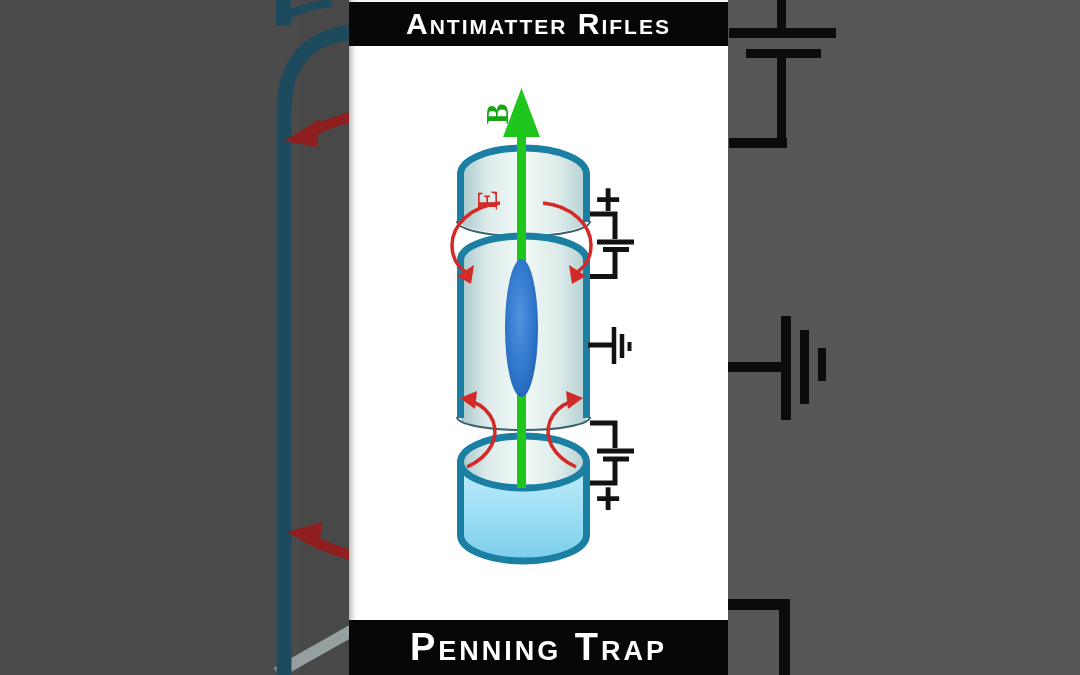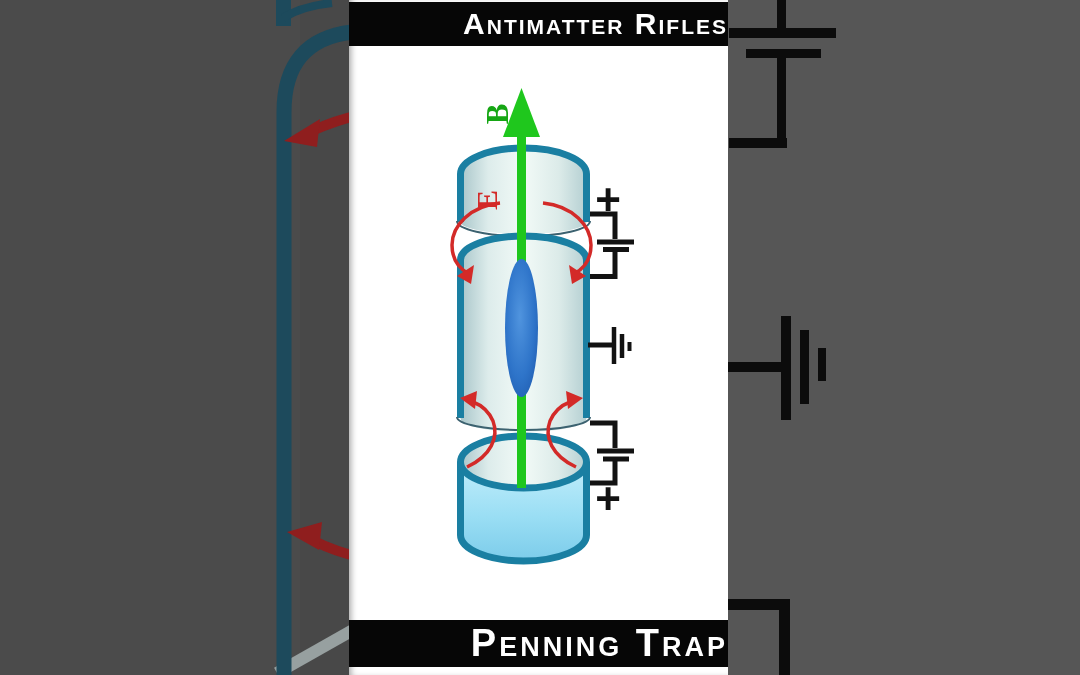--- a/index.html
+++ b/index.html
@@ -4,24 +4,24 @@
 <style>
   html,body{margin:0;padding:0;background:#333;}
   #stage{position:relative;width:1080px;height:675px;overflow:hidden;
          font-family:"Liberation Sans",sans-serif;background:#4b4b4b;}
   #bg-svg,#fg-svg{position:absolute;left:0;top:0;width:1080px;height:675px;}
   #bg-svg{z-index:0;}
   #panel{position:absolute;left:349px;top:0;width:379px;height:675px;
          background:#ffffff;z-index:1;box-shadow:inset 5px 0 6px -3px rgba(0,0,0,.35);}
   #fg-svg{z-index:2;pointer-events:none;}
   .titlebar{position:absolute;left:0;width:100%;background:#060606;color:#ffffff;
-            display:flex;align-items:center;justify-content:flex-end;z-index:3;
+            display:flex;align-items:center;justify-content:center;z-index:3;
             font-variant:small-caps;font-weight:700;white-space:nowrap;}
   #title-top{top:2px;height:44px;font-size:30px;letter-spacing:2px;}
-  #title-bottom{top:620px;height:47px;font-size:38px;letter-spacing:3px;}
+  #title-bottom{top:620px;height:55px;font-size:38px;letter-spacing:3px;}
   text{font-family:"Liberation Serif",serif;}
   text.plus{font-family:"Liberation Sans",sans-serif;}
 </style>
 </head>
 <body>
 
 <div id="stage">
 
   <svg id="bg-svg" viewBox="0 0 1080 675">
     <rect x="0" y="0" width="349" height="675" fill="#4b4b4b"></rect>

